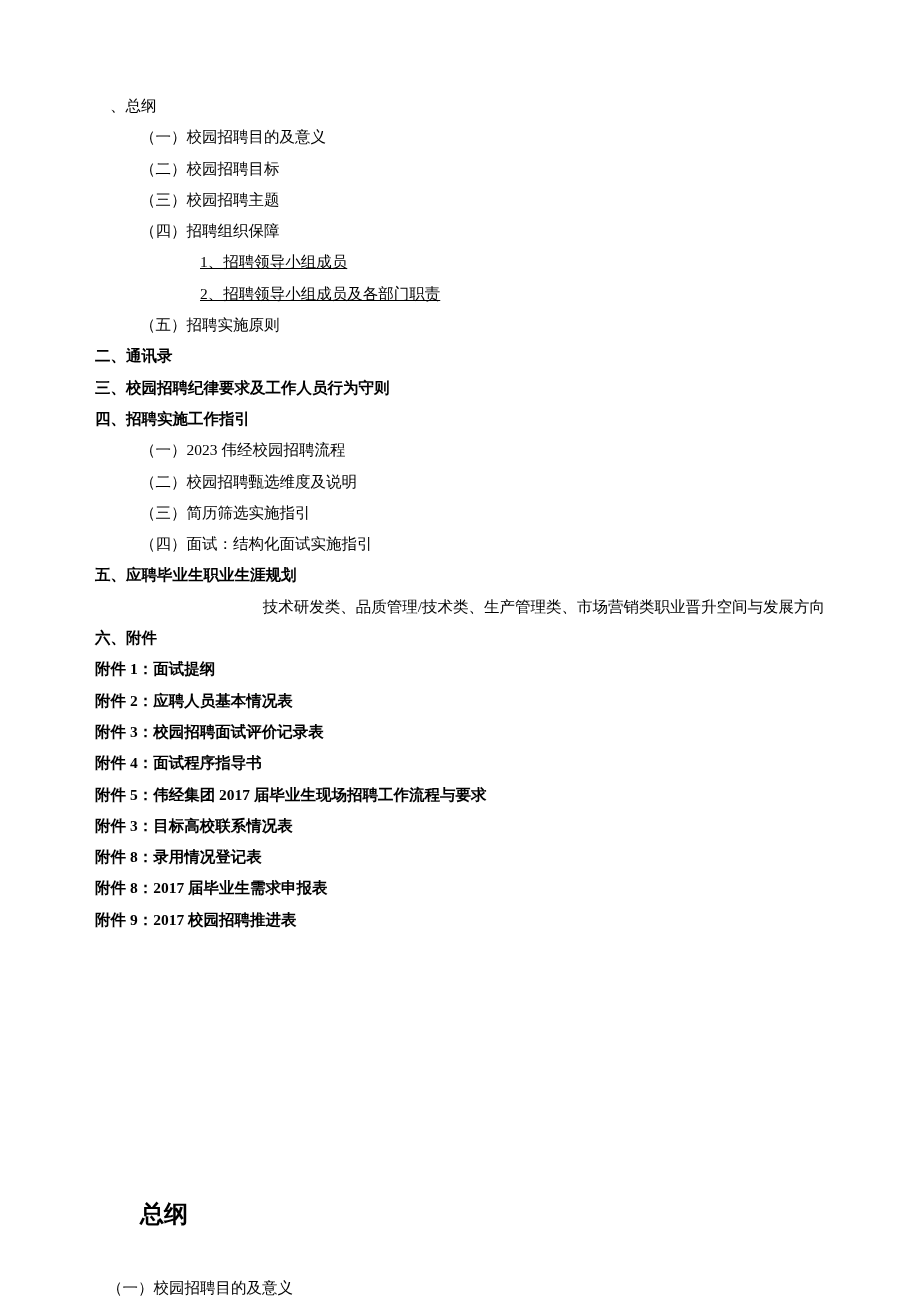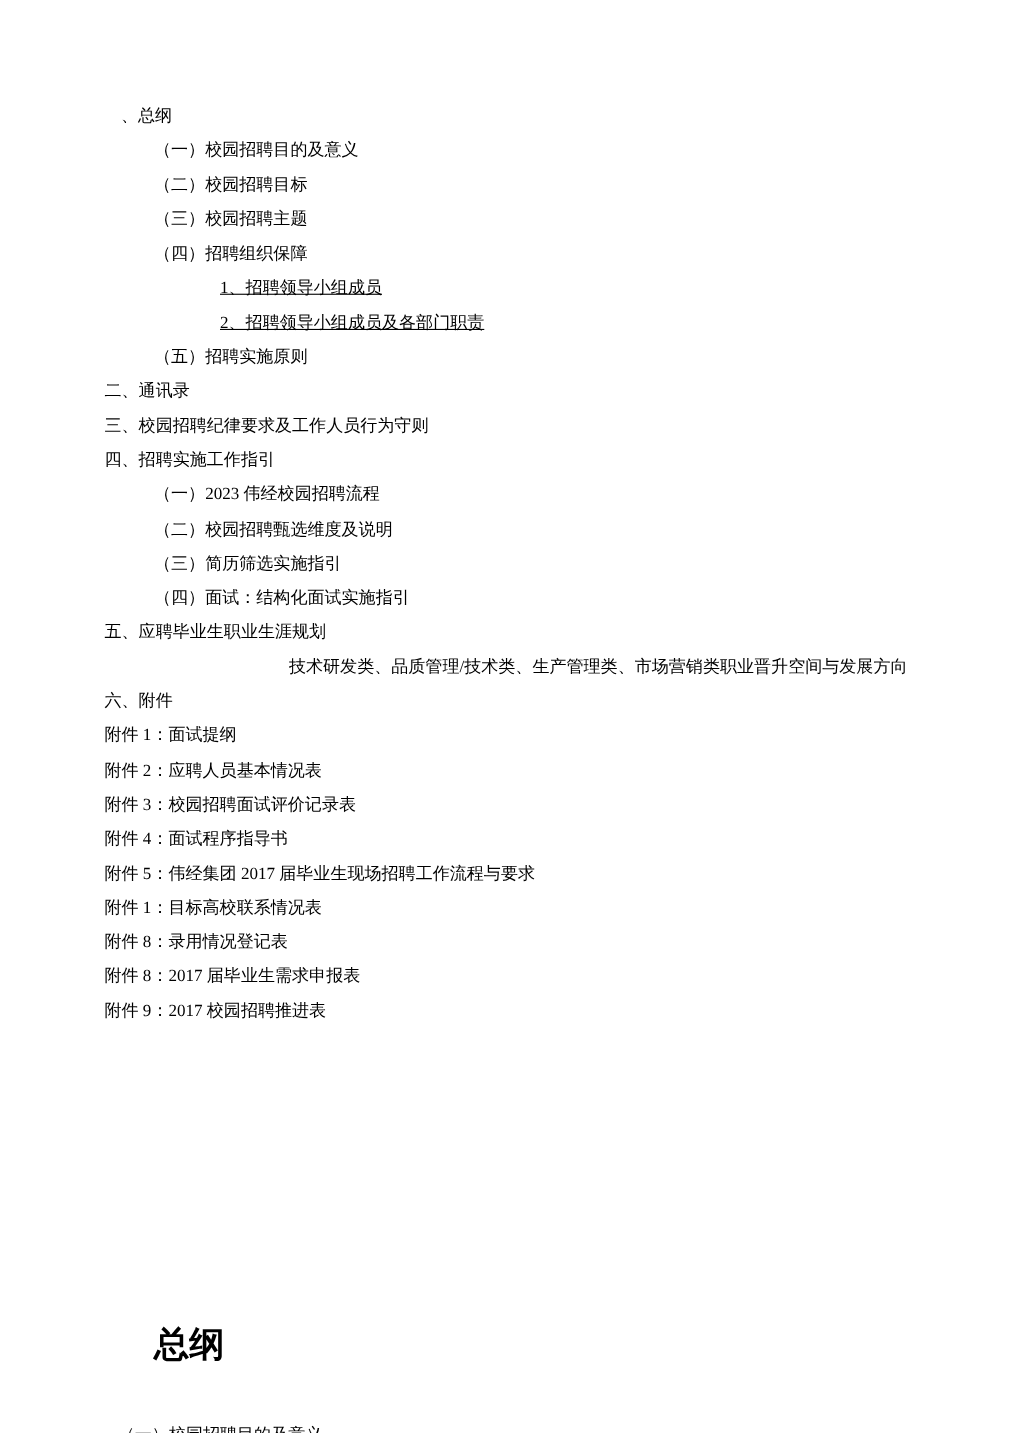--- a/index.html
+++ b/index.html
@@ -29,23 +29,24 @@
     }
     .indent-deep {
       margin-left: 45px;
       text-align: right;
     }
     .line {
       white-space: pre;
     }
     .no-indent {
       margin-left: 0;
+      font-weight: bold;
     }
     .section-title {
-      font-size: 32px;
+      font-size: 24px;
       font-weight: bold;
       text-align: left;
       margin-left: 45px;
       margin-top: 1px;
     }
     .gap {
       height: 254px;
     }
     .sub-heading {
       margin-left: 12px;
@@ -71,21 +72,21 @@
 <div class="line indent-1">（三）简历筛选实施指引</div>
 <div class="line indent-1">（四）面试：结构化面试实施指引</div>
 <div class="line no-indent">五、应聘毕业生职业生涯规划</div>
 <div class="line indent-deep">技术研发类、品质管理/技术类、生产管理类、市场营销类职业晋升空间与发展方向</div>
 <div class="line no-indent">六、附件</div>
 <div class="line no-indent">附件 1：面试提纲</div>
 <div class="line no-indent">附件 2：应聘人员基本情况表</div>
 <div class="line no-indent">附件 3：校园招聘面试评价记录表</div>
 <div class="line no-indent">附件 4：面试程序指导书</div>
 <div class="line no-indent">附件 5：伟经集团 2017 届毕业生现场招聘工作流程与要求</div>
-<div class="line no-indent">附件 1：目标高校联系情况表</div>
+<div class="line no-indent">附件 3：目标高校联系情况表</div>
 <div class="line no-indent">附件 8：录用情况登记表</div>
 <div class="line no-indent">附件 8：2017 届毕业生需求申报表</div>
 <div class="line no-indent">附件 9：2017 校园招聘推进表</div>
 
 <div class="gap"></div>
 
 <div class="section-title">总纲</div>
 <div class="line sub-heading">（一）校园招聘目的及意义</div>
 
 </body></html>

